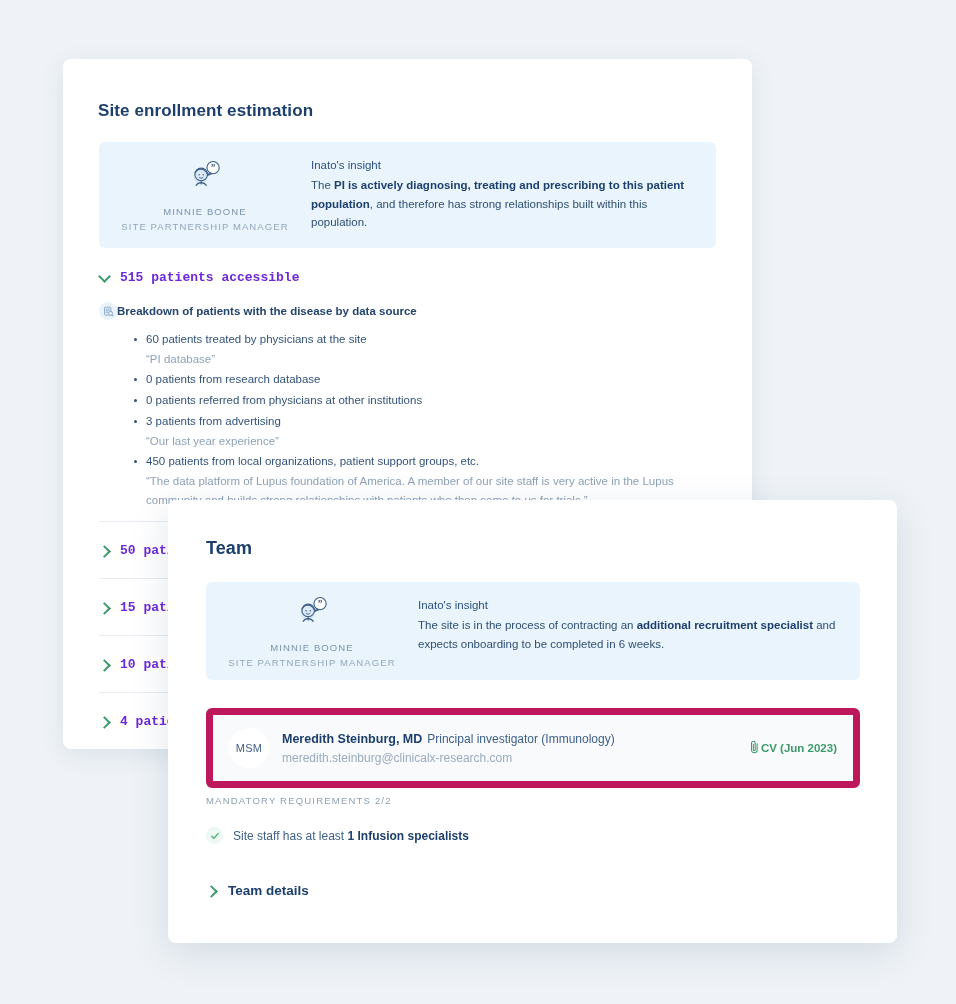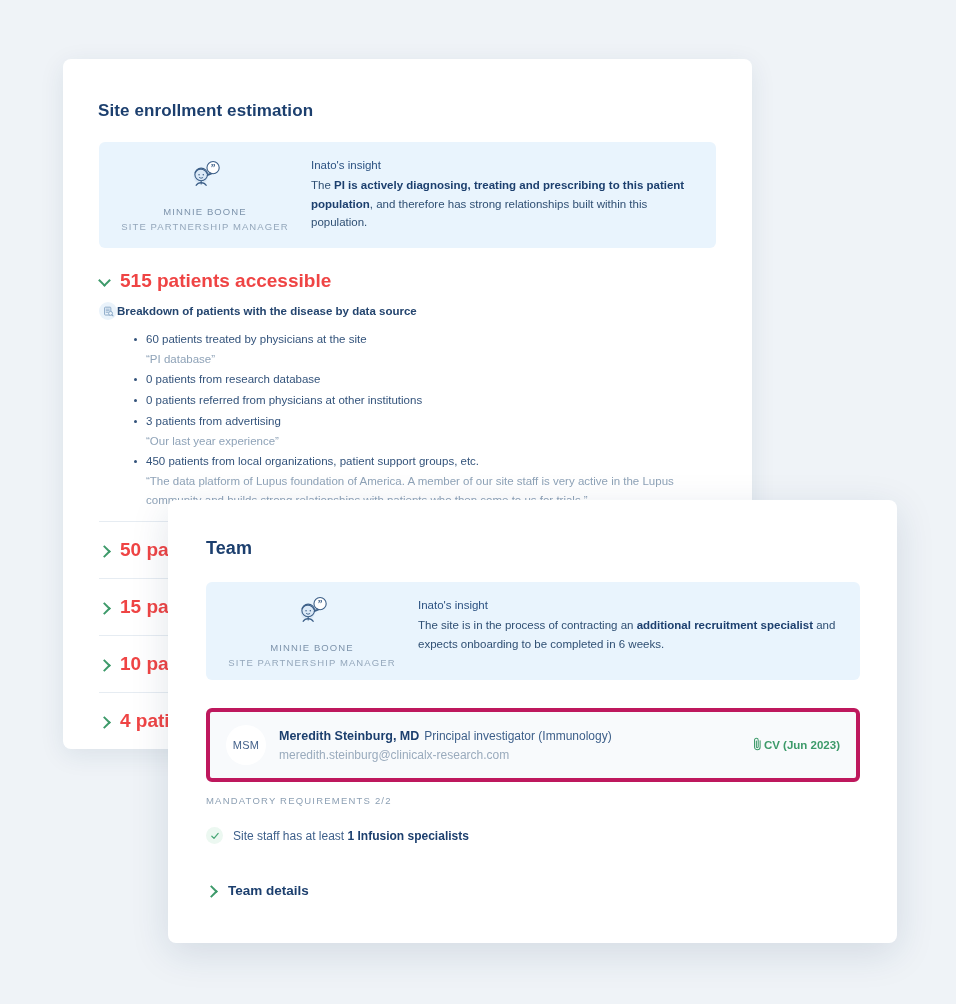--- a/index.html
+++ b/index.html
@@ -80,24 +80,25 @@
   }
   .insight-text b { font-weight: bold; color: #1c3f6e; }
 
   
   .acc-row {
     display: flex;
     align-items: center;
     gap: 10px;
   }
   .acc-label {
-    color: #ef4444;
-    font-size: 19px;
+    color: #6d28d9;
+    font-size: 13px;
     font-weight: bold;
     white-space: nowrap;
+    font-family: Liberation Mono, monospace;
   }
   .chev {
     width: 11px; height: 11px;
     flex: 0 0 11px;
     position: relative;
   }
   .chev::before {
     content: "";
     position: absolute;
     left: 1px; top: 2px;
@@ -147,21 +148,21 @@
     line-height: 19px;
     padding-left: 14px;
     max-width: 560px;
   }
 
   
   .pi-box {
     display: flex;
     align-items: center;
     background: #f8fafc;
-    border: 4px solid #be185d;
+    border: 7px solid #be185d;
     border-radius: 6px;
     padding: 13px 16px;
   }
   .pi-avatar {
     width: 40px; height: 40px; flex: 0 0 40px;
     border-radius: 50%;
     background: #ffffff;
     display: flex; align-items: center; justify-content: center;
     color: #44618a;
     font-size: 11px;

